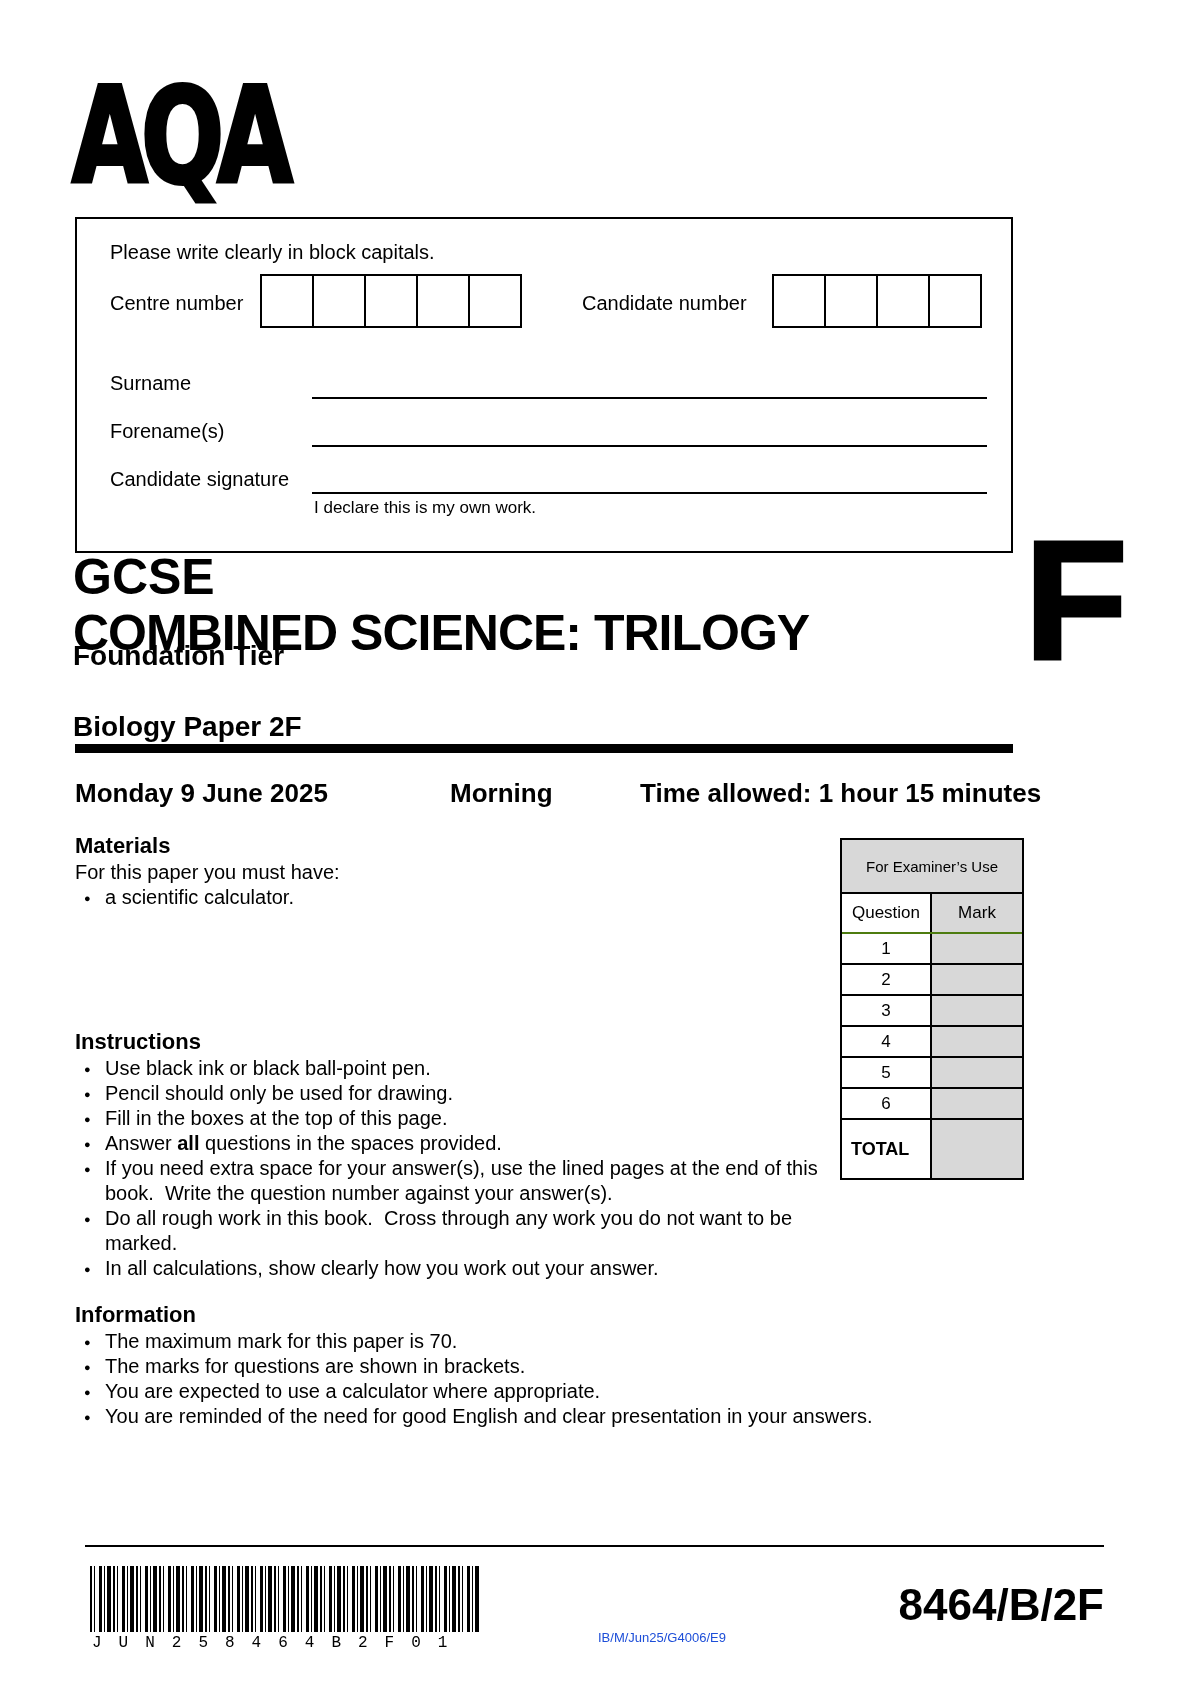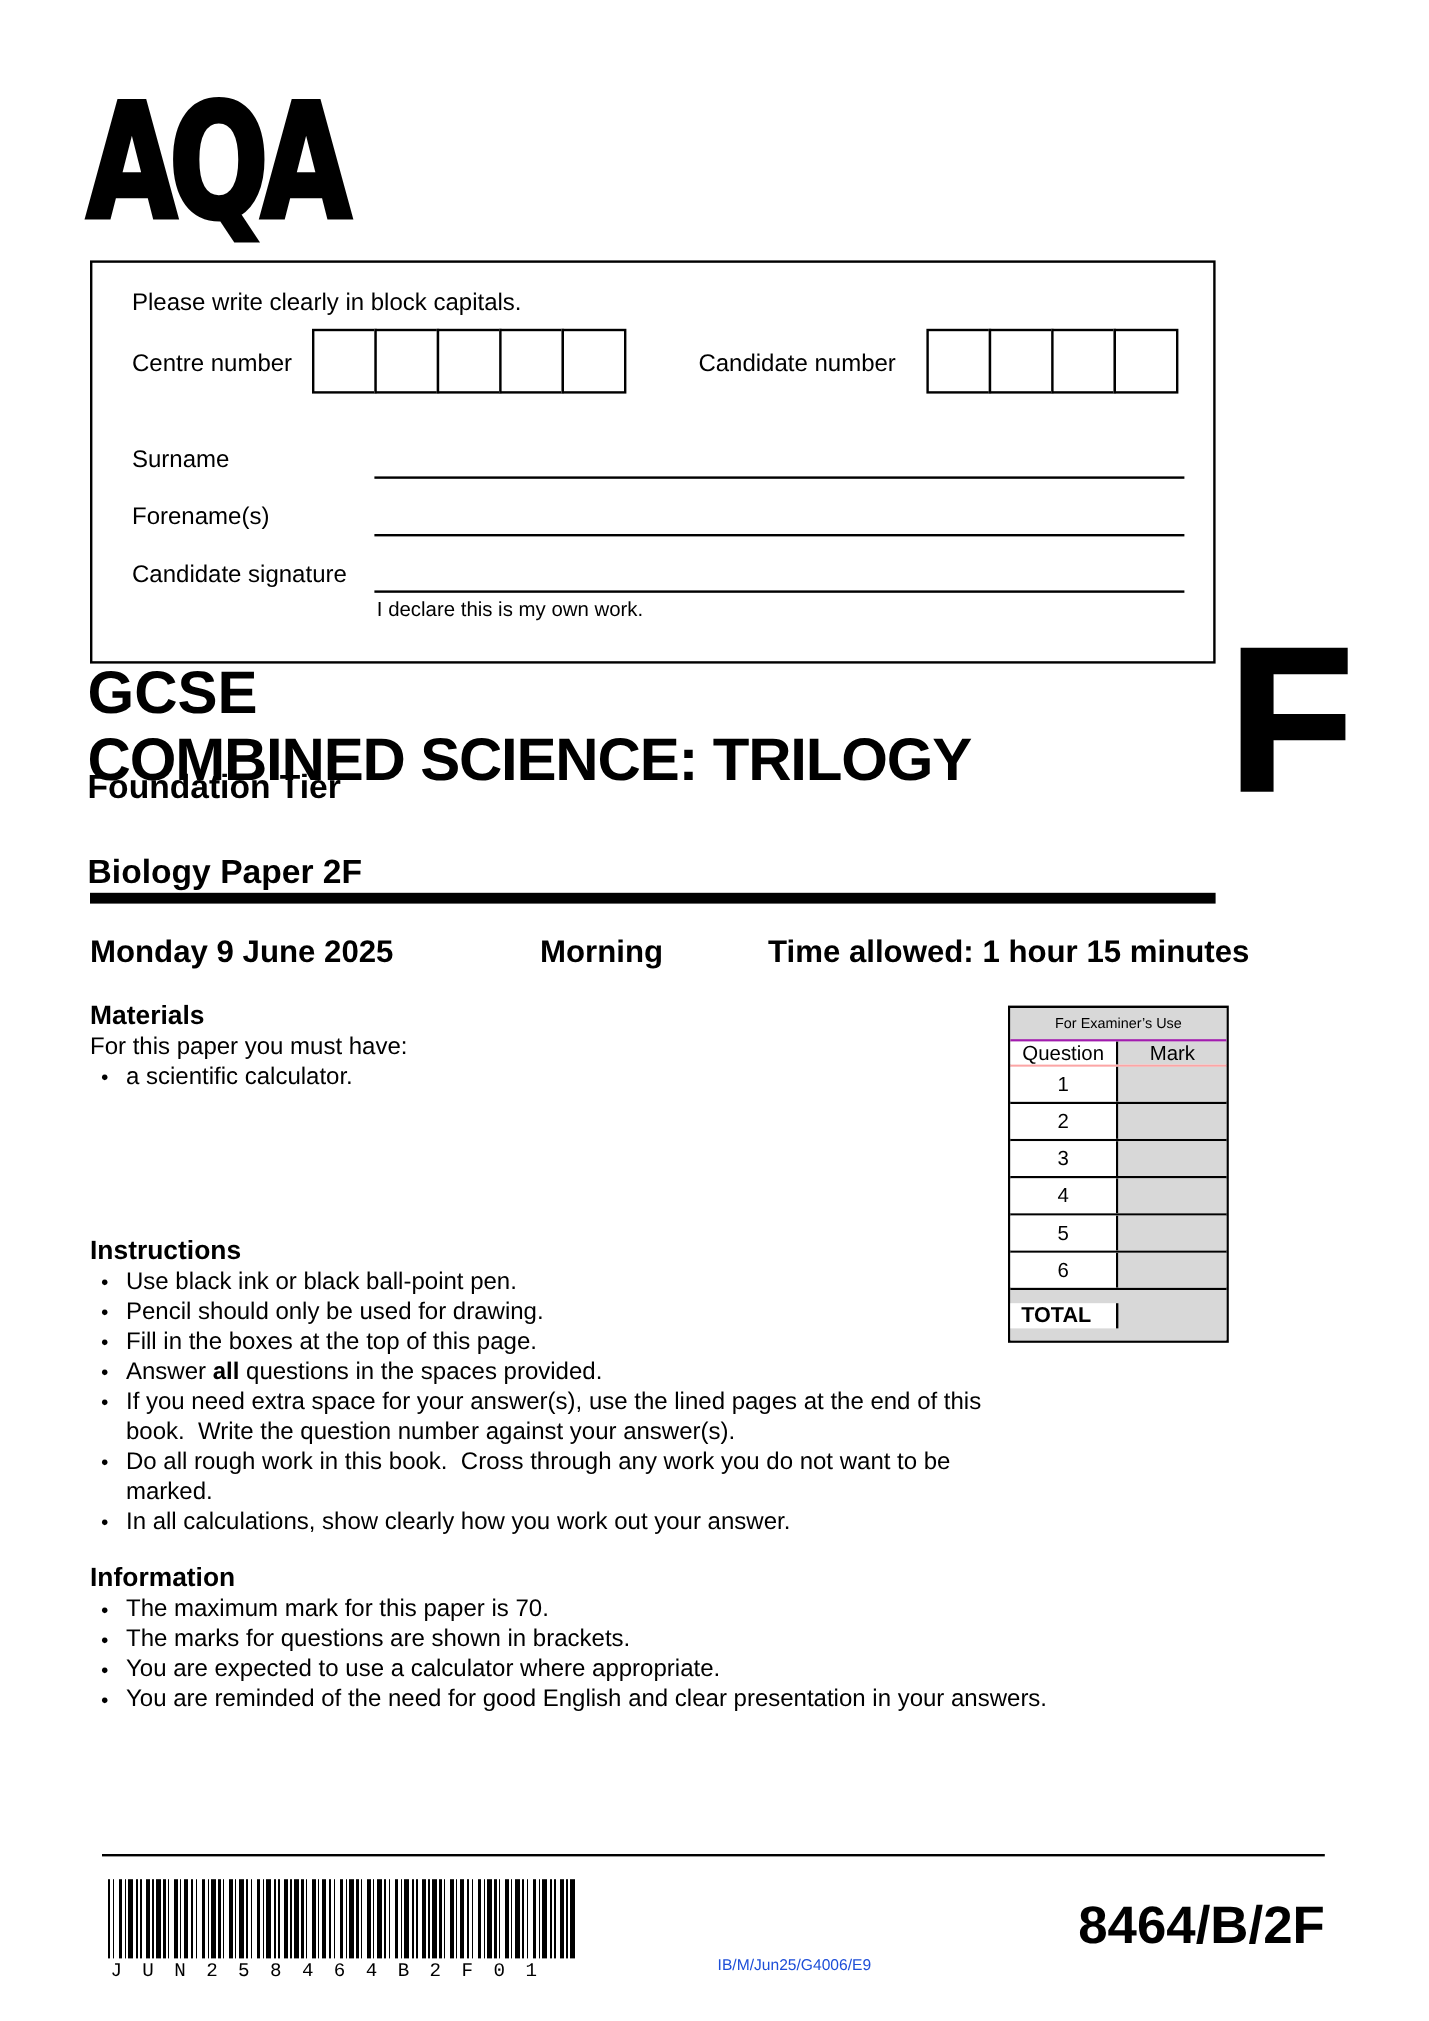--- a/index.html
+++ b/index.html
@@ -94,29 +94,29 @@
   .ex-table {
     position: absolute;
     left: 840px; top: 838px;
     width: 184px;
     border: 2px solid #000;
     font-size: 17px;
     background: #fff;
   }
   .ex-gray { background: #d8d8d8; }
   .ex-title {
-    height: 28px;
-    border-bottom: 2px solid #a21caf;
+    height: 54px;
+    border-bottom: 2px solid #000000;
     display: flex; align-items: center; justify-content: center;
-    font-size: 12px;
+    font-size: 15px;
   }
   .ex-head, .ex-row, .ex-total { display: flex; }
-  .ex-head { height: 21px; border-bottom: 2px solid #fca5a5; }
+  .ex-head { height: 40px; border-bottom: 2px solid #4d7c0f; }
   .ex-row  { height: 31px; border-bottom: 2px solid #000; }
-  .ex-total{ height: 42px; align-items: center; }
+  .ex-total{ height: 58px; }
   .ex-q {
     width: 50%;
     border-right: 2px solid #000;
     display: flex; align-items: center; justify-content: center;
     background: #fff;
   }
   .ex-m { width: 50%; display: flex; align-items: center; justify-content: center; }
   .ex-total .ex-q {
     justify-content: flex-start;
     padding-left: 9px;

